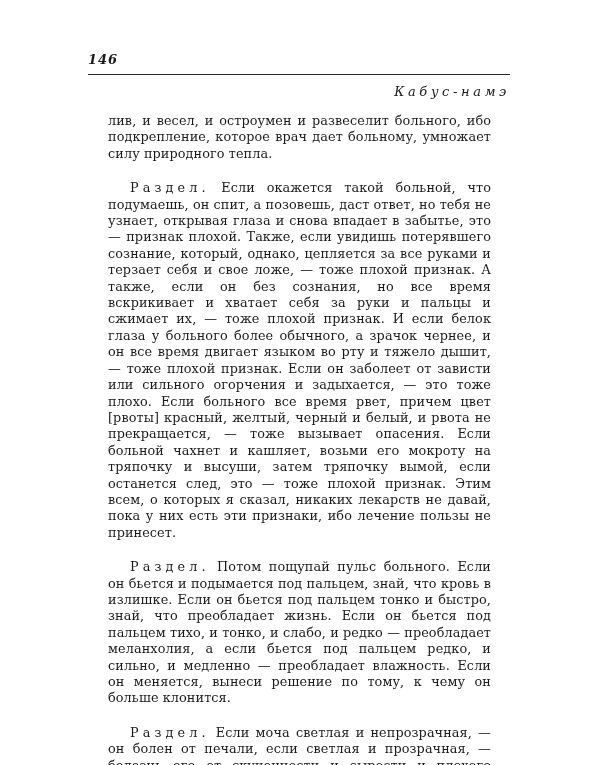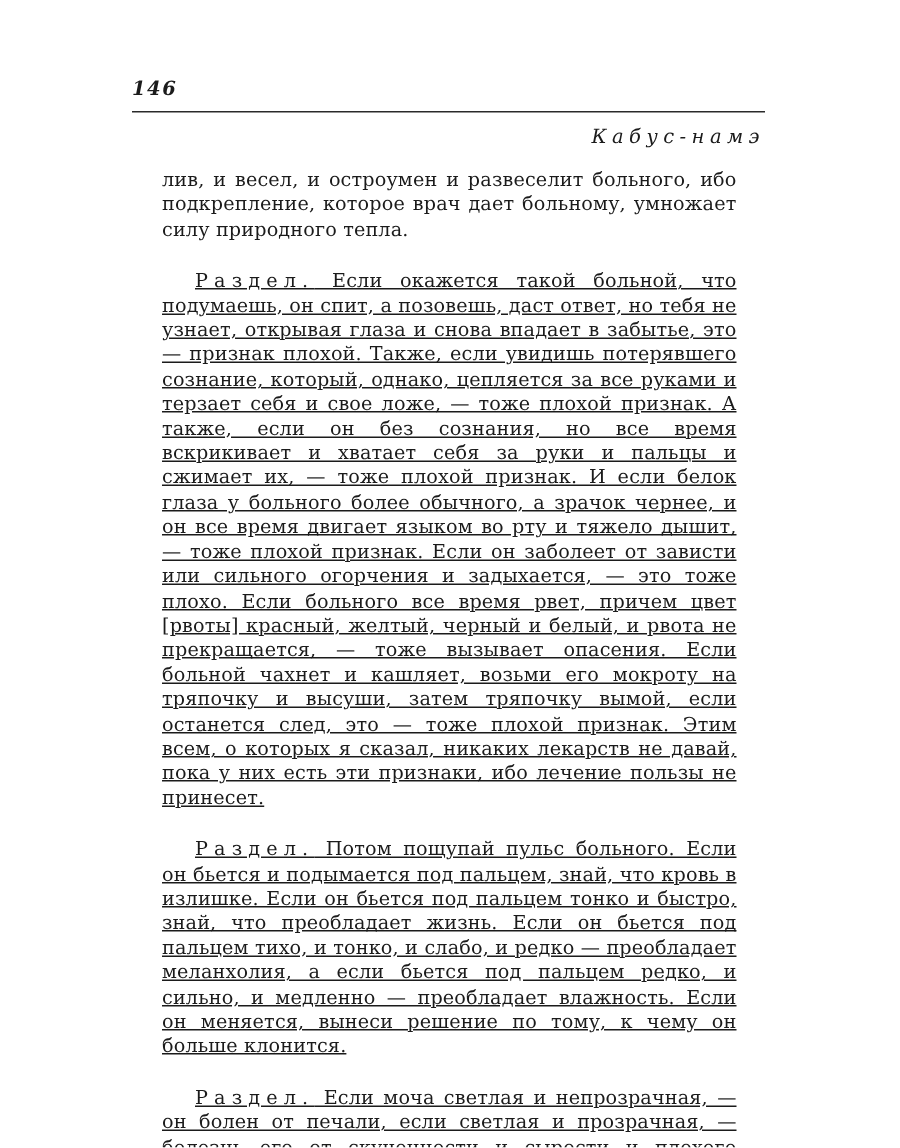--- a/index.html
+++ b/index.html
@@ -60,21 +60,20 @@
     line-height: 16.4px;
     text-align: justify;
     letter-spacing: 0.1px;
   }
   .text-block p {
     margin: 18px;
     padding: 0;
   }
   .text-block p.indent {
     text-indent: 22px;
-    text-decoration: underline;
   }
   .lead:not(:empty) {
     letter-spacing: 0.32em;
   }
 </style>
 </head>
 <body>
 
 <div class="page">
 

